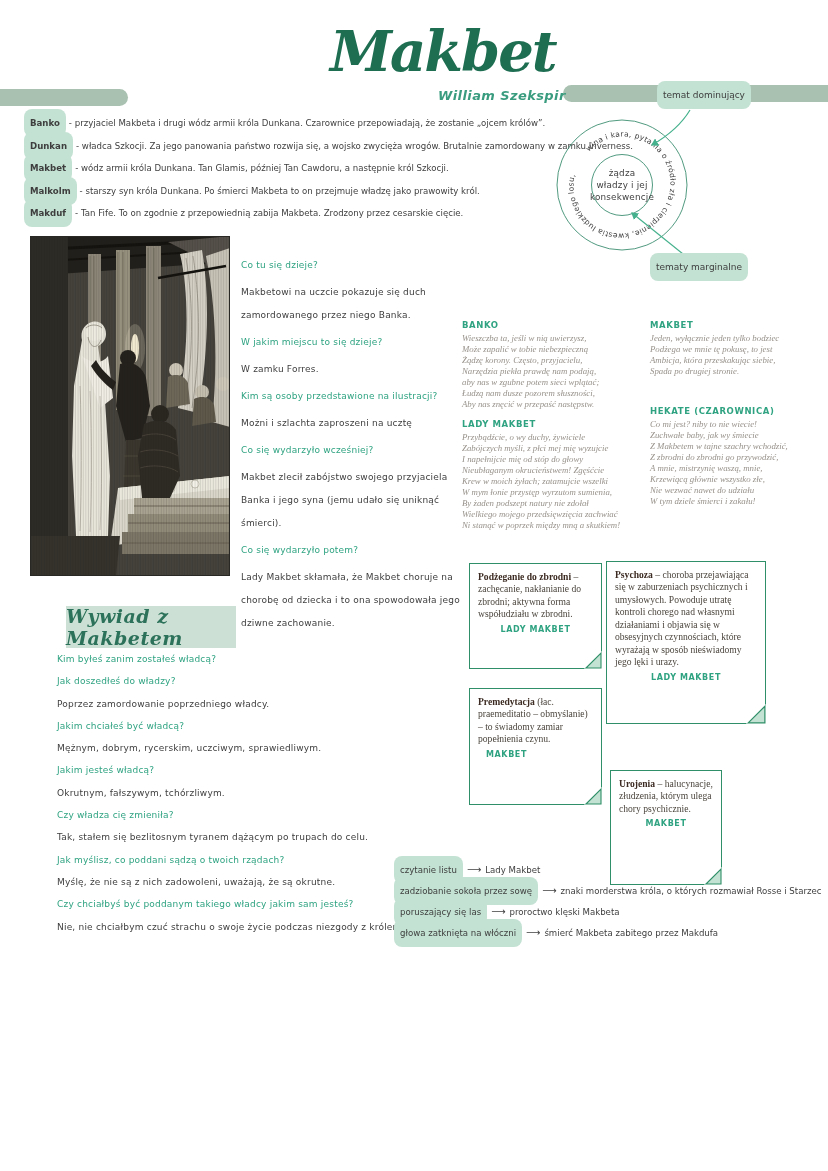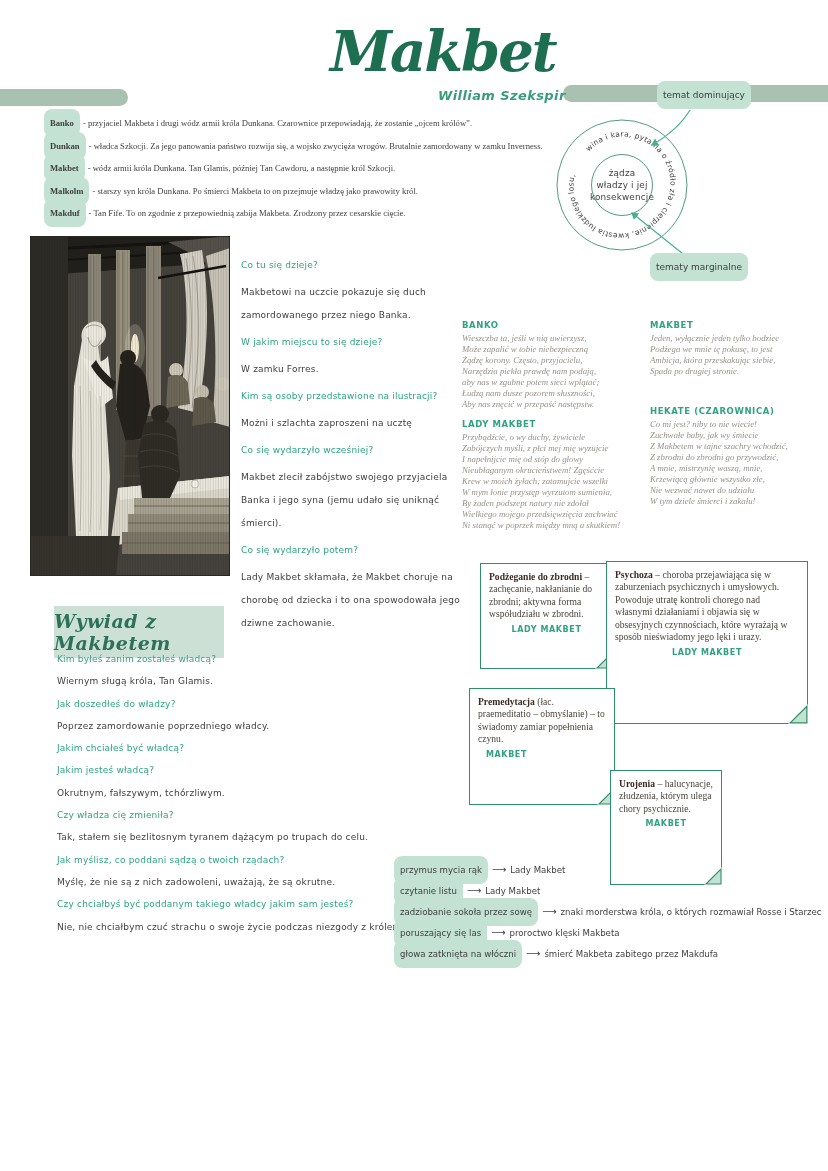--- a/index.html
+++ b/index.html
@@ -12,21 +12,21 @@
   .title{position:absolute;left:330px;top:18px;width:210px;margin:0;text-align:center;
          font-family:"DejaVu Serif",serif;font-style:italic;font-weight:bold;
          font-size:56px;color:#1e6e52;letter-spacing:-2px;}
   .author{position:absolute;left:438px;top:88px;font-size:13px;font-style:italic;
           color:#3a9c7e;letter-spacing:.4px;font-weight:bold;}
   
   .hw{font-size:9px;color:#3e3e3e;letter-spacing:.2px;}
   .hw-q{color:#2fa381;}
   .hl{background:#c3e2d3;padding:9px 6px;border-radius:8px;}
   
-  .characters{position:absolute;left:44px;top:118px;width:540px;font-family:Liberation Serif, serif;}
+  .characters{position:absolute;left:24px;top:118px;width:540px;}
   .char-line{white-space:nowrap;font-size:8.6px;color:#3e3e3e;margin-bottom:12.5px;}
   .char-line .hl{font-weight:bold;margin-right:3px;}
   
   .diagram-svg{position:absolute;left:540px;top:86px;}
   .diagram-center{position:absolute;left:582px;top:167px;width:80px;text-align:center;
                   font-size:8.8px;line-height:12px;color:#3e3e3e;white-space:pre-line;}
   .diagram-label{position:absolute;font-size:9px;color:#3e3e3e;}
   .label-dominant{left:657px;top:90px;}
   .label-marginal{left:650px;top:262px;}
   
@@ -44,27 +44,27 @@
   .quote-block-2{margin-top:9px;}
   .col-2 .quote-block-2{margin-top:29px;}
   
   .card{position:absolute;border:1.6px solid #2f8f68;background:#fff;padding:7px 8px 4px 8px;
         font-family:"Liberation Serif",serif;font-size:9.6px;line-height:1.3;color:#4a443c;
         box-sizing:border-box;}
   .card b{color:#3c2b22;}
   .card-label{font-family:"DejaVu Sans",sans-serif;font-size:8px;font-weight:bold;
               color:#2fa381;letter-spacing:.6px;text-align:center;margin-top:4px;}
   .fold{position:absolute;right:-1px;bottom:-1px;}
-  .card-a{left:469px;top:563px;width:133px;height:106px;margin-left:11px;}
-  .card-b{left:606px;top:561px;width:202px;height:163px;}
-  .card-c{left:469px;top:688px;width:146px;height:117px;}
+  .card-a{left:469px;top:563px;width:133px;height:106px;}
+  .card-b{left:606px;top:561px;width:160px;height:163px;}
+  .card-c{left:469px;top:688px;width:133px;height:117px;}
   .card-d{left:610px;top:726px;width:112px;height:115px;margin-top:44px;}
   .card-c .card-label{text-align:left;padding-left:8px;}
   
-  .interview-heading{position:absolute;left:54px;top:606px;width:170px;height:52px;
+  .interview-heading{position:absolute;left:66px;top:606px;width:170px;height:42px;
         background:#cde0d5;display:flex;align-items:center;justify-content:center;
         font-family:"DejaVu Serif",serif;font-style:italic;font-weight:bold;
         font-size:19px;color:#2c715a;letter-spacing:.5px;}
   .interview{position:absolute;left:57px;top:648px;width:400px;}
   .interview p{margin:0;line-height:22.3px;white-space:nowrap;}
   
   .motifs{position:absolute;left:394px;top:864px;width:430px;}
   .motif-row{margin-bottom:10px;white-space:nowrap;font-size:8.6px;color:#3e3e3e;}
   .motif-row .hl{margin-right:4px;}
   .arrow-glyph{color:#3e3e3e;margin-right:4px;font-size:10px;}
@@ -254,39 +254,36 @@
     <div class="card-label">MAKBET</div>
     <svg class="fold" width="18" height="18" viewBox="0 0 18 18">
       <path d="M0 18 L18 0 L18 18 Z" fill="#ffffff"></path>
       <path d="M2 17 L17 2 L17 17 Z" fill="#c3e2d3" stroke="#2f8f68" stroke-width="1.1"></path>
     </svg>
   </div>
 
   <div class="interview-heading">Wywiad z Makbetem</div>
   <section class="interview">
     <p class="hw hw-q">Kim byłeś zanim zostałeś władcą?</p>
-    <p class="hw">Wiernym sługą króla, Tan Glamis.</p>
     <p class="hw hw-q">Jak doszedłeś do władzy?</p>
     <p class="hw">Poprzez zamordowanie poprzedniego władcy.</p>
     <p class="hw hw-q">Jakim chciałeś być władcą?</p>
+    <p class="hw">Mężnym, dobrym, rycerskim, uczciwym, sprawiedliwym.</p>
     <p class="hw hw-q">Jakim jesteś władcą?</p>
     <p class="hw">Okrutnym, fałszywym, tchórzliwym.</p>
     <p class="hw hw-q">Czy władza cię zmieniła?</p>
     <p class="hw">Tak, stałem się bezlitosnym tyranem dążącym po trupach do celu.</p>
     <p class="hw hw-q">Jak myślisz, co poddani sądzą o twoich rządach?</p>
     <p class="hw">Myślę, że nie są z nich zadowoleni, uważają, że są okrutne.</p>
     <p class="hw hw-q">Czy chciałbyś być poddanym takiego władcy jakim sam jesteś?</p>
     <p class="hw">Nie, nie chciałbym czuć strachu o swoje życie podczas niezgody z królem.</p>
   </section>
 
   <section class="motifs">
     <div class="motif-row">
-      <span class="hl">przymus mycia rąk</span><span class="arrow-glyph">⟶</span><span>Lady Makbet</span>
-    </div>
-    <div class="motif-row">
       <span class="hl">czytanie listu</span><span class="arrow-glyph">⟶</span><span>Lady Makbet</span>
     </div>
     <div class="motif-row">
       <span class="hl">zadziobanie sokoła przez sowę</span><span class="arrow-glyph">⟶</span><span>znaki morderstwa króla, o których rozmawiał Rosse i Starzec</span>
     </div>
     <div class="motif-row">
       <span class="hl">poruszający się las</span><span class="arrow-glyph">⟶</span><span>proroctwo klęski Makbeta</span>
     </div>
     <div class="motif-row">
       <span class="hl">głowa zatknięta na włóczni</span><span class="arrow-glyph">⟶</span><span>śmierć Makbeta zabitego przez Makdufa</span>

